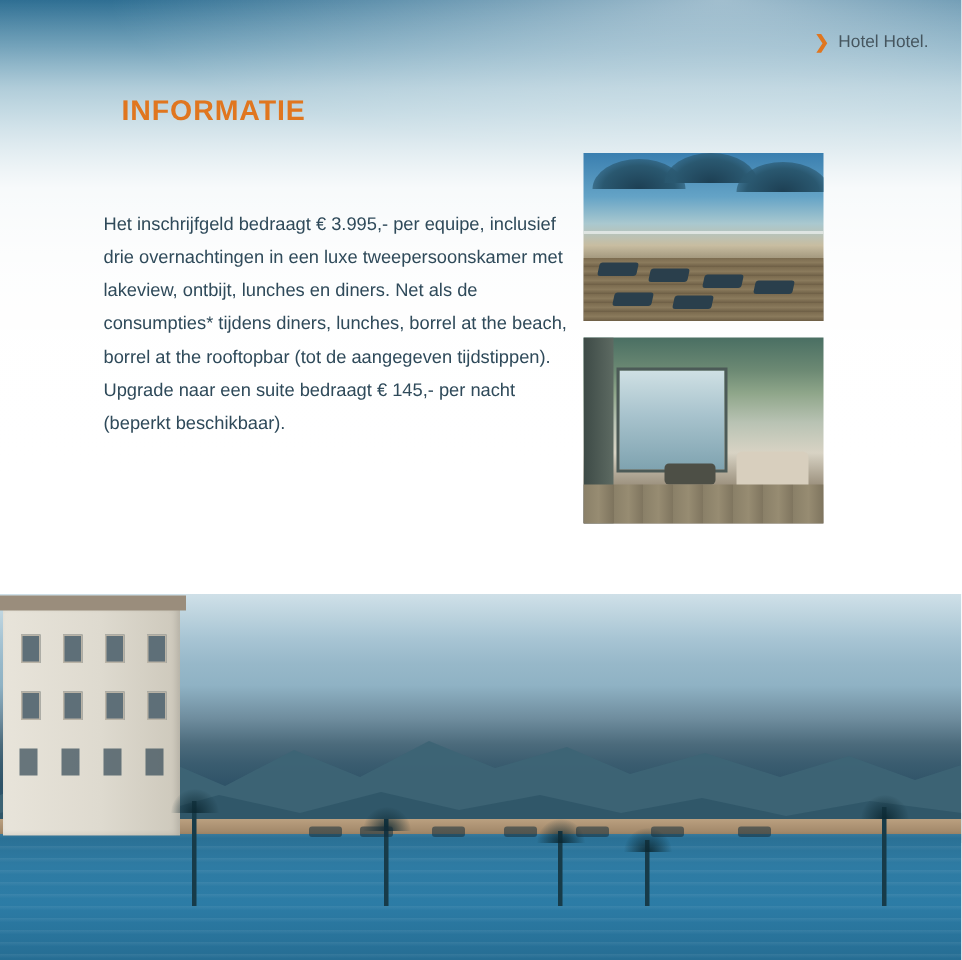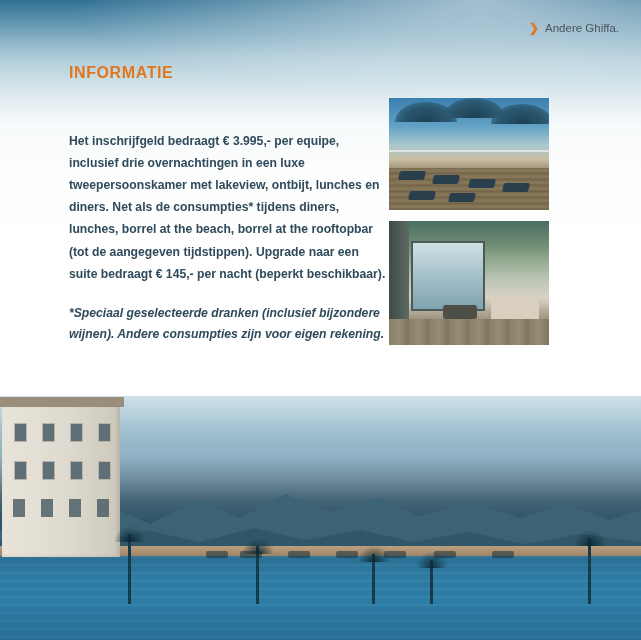--- a/index.html
+++ b/index.html
@@ -191,37 +191,36 @@
   }
   h1.section-title {
     margin: 0 0 16px 0;
     font-size: 20.5px;
     letter-spacing: .6px;
     font-weight: bold;
     color: #e0761f;
     font-family: "Liberation Sans", sans-serif;
   }
   h2.section-title {
-    margin: 0 0 14px 0;
-    font-size: 16px;
+    margin: 0 0 14px 12px;
+    font-size: 19px;
     letter-spacing: .6px;
     font-weight: bold;
     color: #e0761f;
   }
   .intro-text {
     font-size: 12.2px;
     line-height: 1.78;
     color: #2f4a5a;
     margin: 0 0 26px 0;
     width: 500px;
   }
   .info-row {
     display: flex;
-    align-items: flex-end;
-    font-weight: bold;
+    align-items: center;
   }
   .info-col-text {
     width: 320px;
   }
   .info-text {
     font-size: 12.2px;
     line-height: 1.82;
     color: #2f4a5a;
     margin: 0 0 18px 0;
   }
@@ -369,32 +368,31 @@
     <div class="lounger" style="left:240px;"></div>
     <div class="lounger" style="left:288px;"></div>
     <div class="lounger" style="left:336px;"></div>
     <div class="lounger" style="left:384px;"></div>
     <div class="lounger" style="left:434px;"></div>
     <div class="lounger" style="left:492px;"></div>
   </div>
 
   <div class="breadcrumb">
     <span class="arrow-icon">❯</span>
-    <span class="bc-text">Andere Ghiffa.</span>
+    <span class="bc-text">Hotel Hotel.</span>
   </div>
 
   <div class="content">
 
 
     <h2 class="section-title">INFORMATIE</h2>
 
     <div class="info-row">
       <div class="info-col-text">
         <p class="info-text">Het inschrijfgeld bedraagt € 3.995,- per equipe, inclusief drie overnachtingen in een luxe tweepersoonskamer met lakeview, ontbijt, lunches en diners. Net als de consumpties* tijdens diners, lunches, borrel at the beach, borrel at the rooftopbar (tot de aangegeven tijdstippen). Upgrade naar een suite bedraagt € 145,- per nacht (beperkt beschikbaar).</p>
-        <p class="note-text">*Speciaal geselecteerde dranken (inclusief bijzondere wijnen). Andere consumpties zijn voor eigen rekening.</p>
       </div>
 
       <div class="photos">
         <div class="photo photo-rooftop">
           <div class="parasol" style="left:6px;  top:4px;"></div>
           <div class="parasol" style="left:54px; top:0px;"></div>
           <div class="parasol" style="left:102px;top:6px;"></div>
           <div class="rail" style="top:52px;"></div>
           <div class="deck"></div>
           <div class="chair" style="left:10px; bottom:30px;"></div>

